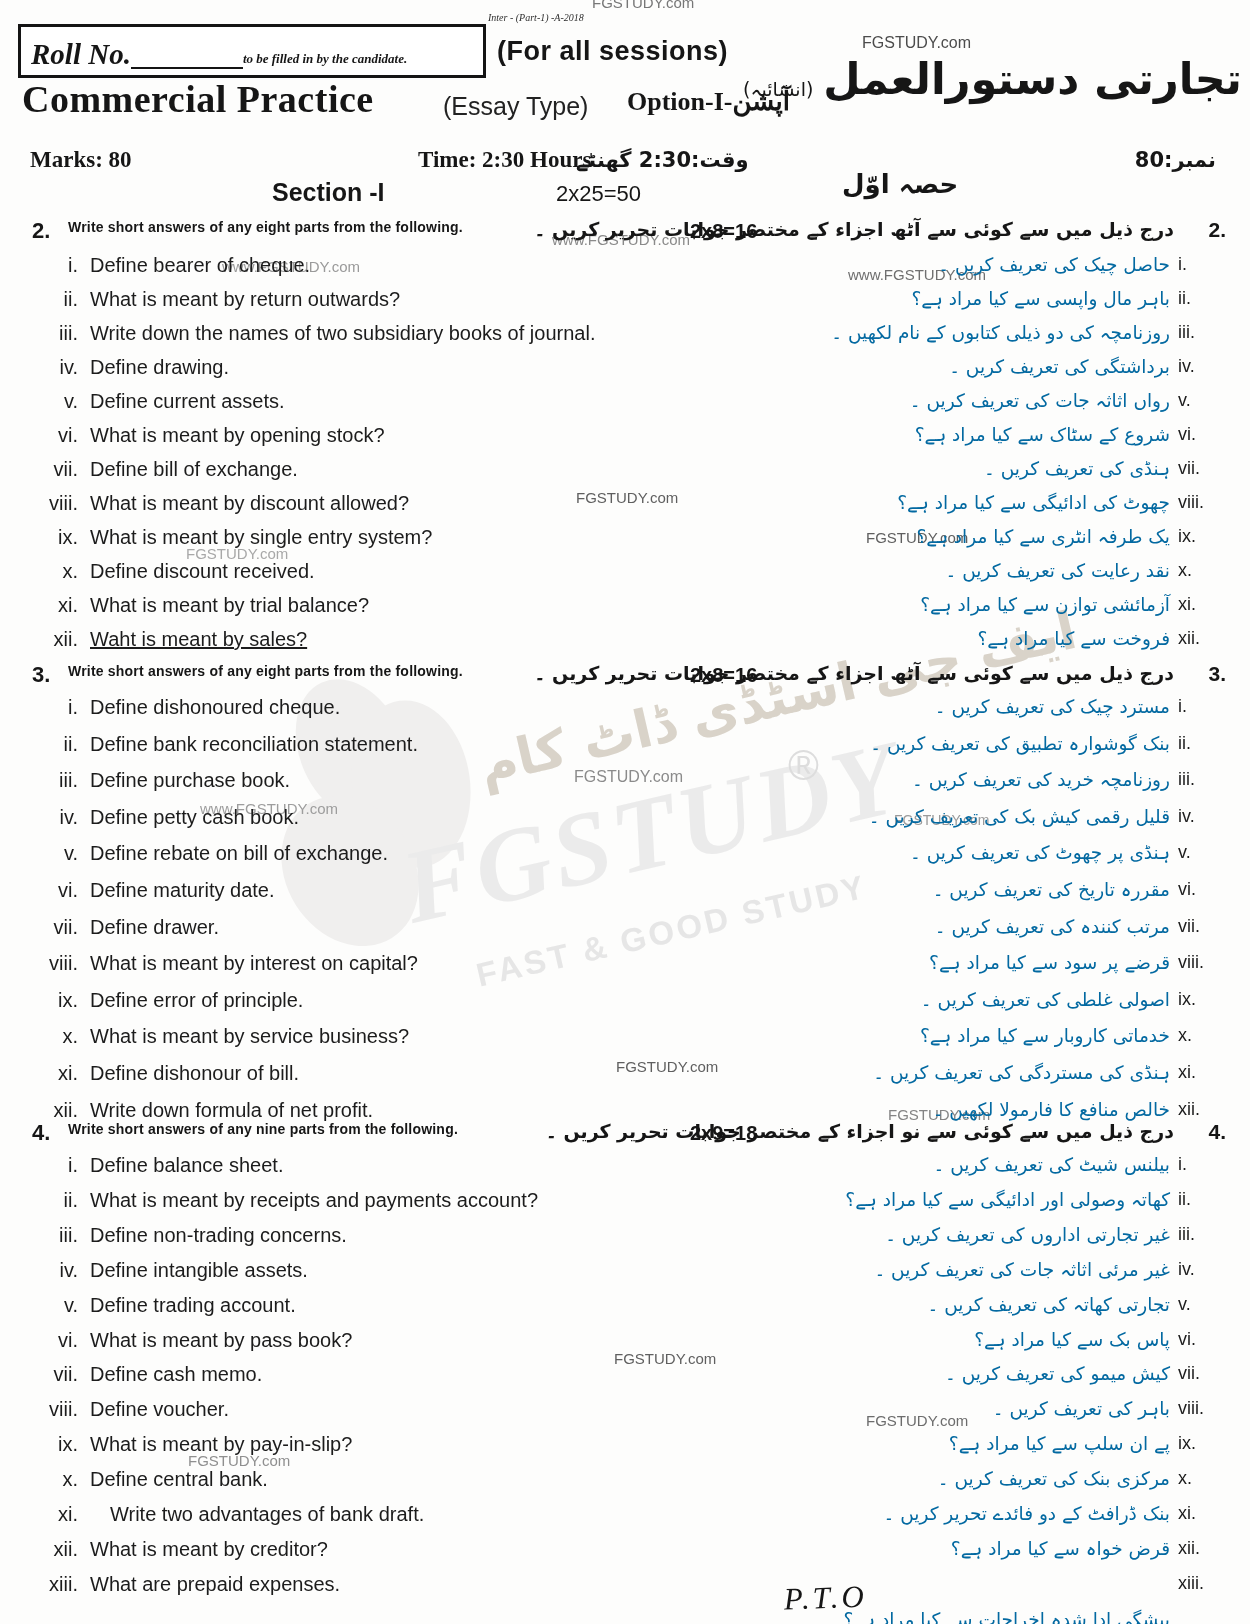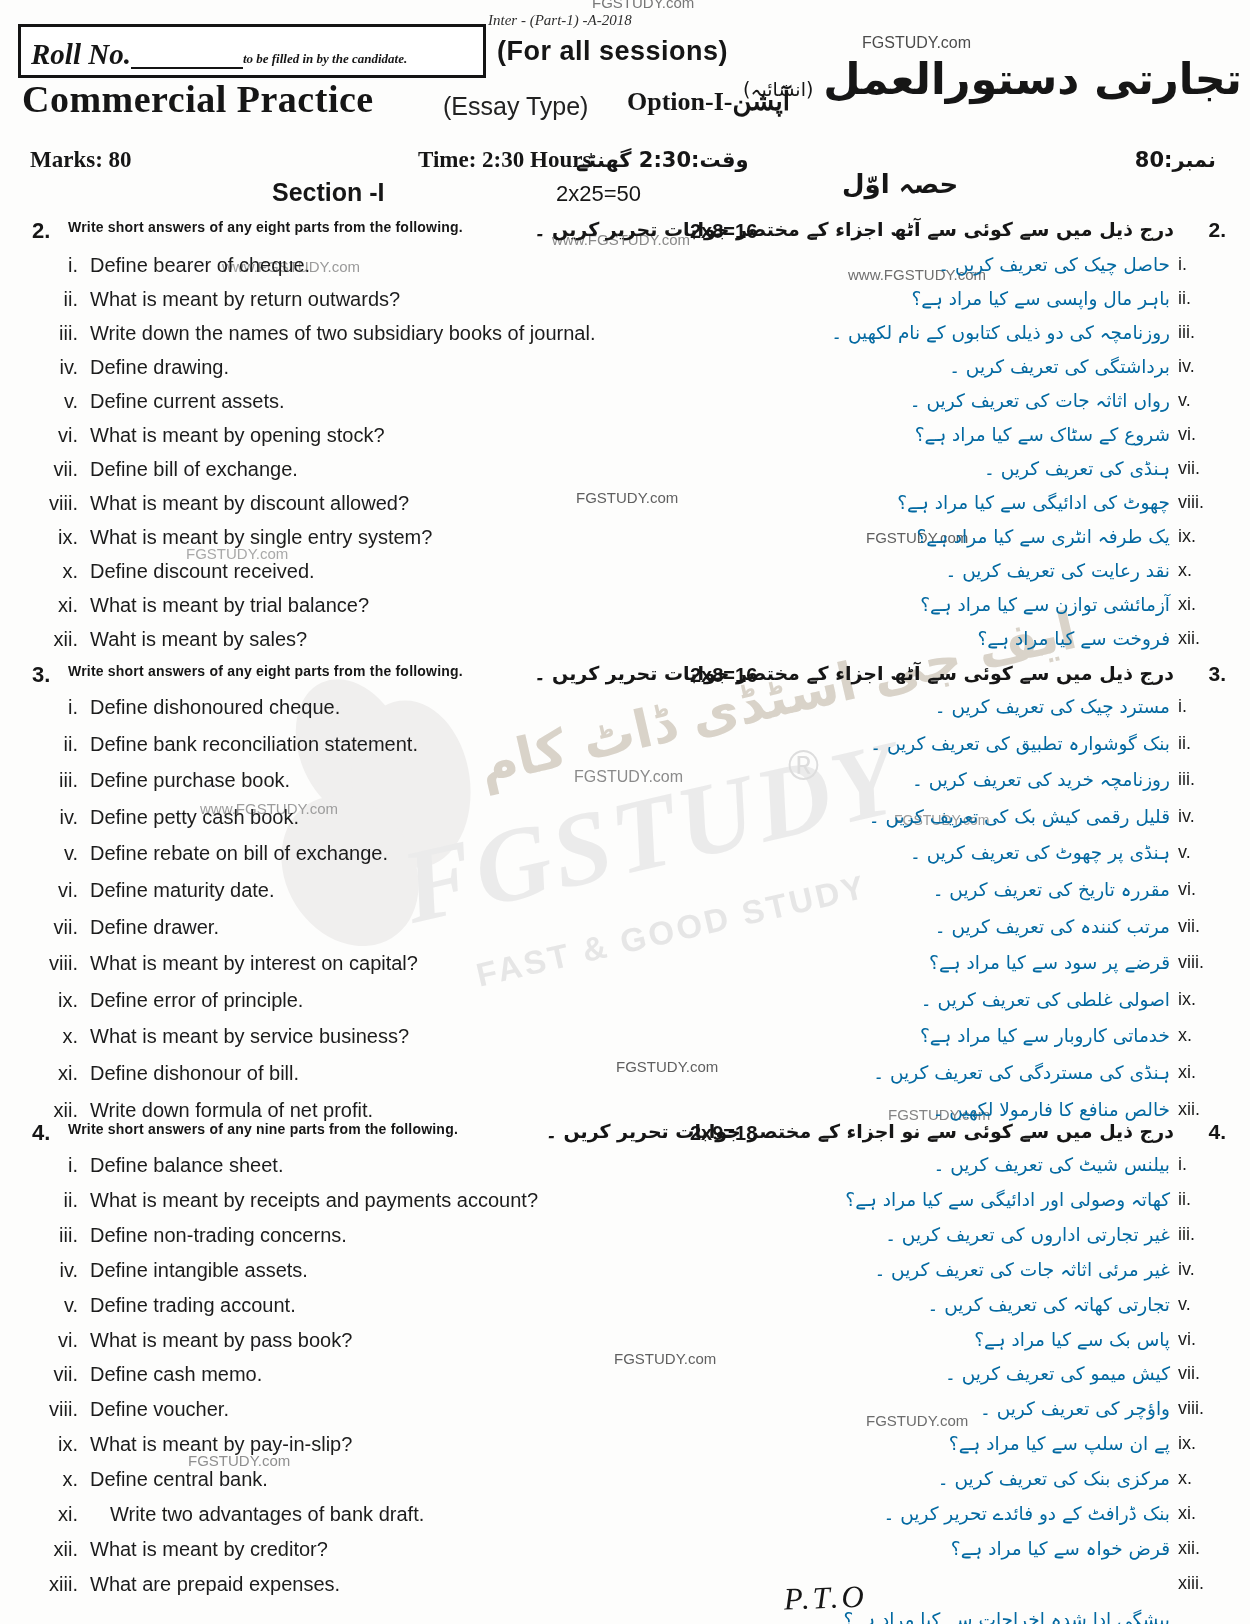--- a/index.html
+++ b/index.html
@@ -3,21 +3,21 @@
 <meta charset="utf-8">
 <style>
   html,body{margin:0;padding:0;background:#ffffff;}
   .page{
     position:relative;width:1250px;height:1624px;background:#fdfdfc;
     overflow:hidden;color:#161616;
     font-family:"Liberation Sans","DejaVu Sans",sans-serif;
   }
   .abs{position:absolute;white-space:nowrap;line-height:1.15;}
   
-  .exam-ref{font-family:"Liberation Serif","DejaVu Serif",serif;font-style:italic;font-size:15px;color:#2e2e2e;}
+  .exam-ref{font-family:"Liberation Serif","DejaVu Serif",serif;font-style:italic;font-size:10px;color:#2e2e2e;}
   .roll-box{position:absolute;left:18px;top:24px;width:468px;height:54px;border:3px solid #141414;background:#fff;display:flex;align-items:flex-end;padding:0 8px 6px 10px;box-sizing:border-box;}
   .roll-label{font-family:"Liberation Serif","DejaVu Serif",serif;font-style:italic;font-weight:bold;font-size:29px;line-height:1;}
   .roll-line{display:inline-block;width:112px;border-bottom:2px solid #141414;height:22px;}
   .roll-note{font-family:"Liberation Serif","DejaVu Serif",serif;font-style:italic;font-size:13px;font-weight:bold;padding-bottom:2px;}
   .sessions{font-size:27px;font-weight:bold;letter-spacing:.5px;}
   .title-ur-wrap{position:absolute;right:8px;top:52px;direction:rtl;display:flex;align-items:center;gap:10px;}
   .title-ur{font-family:"DejaVu Sans",sans-serif;font-size:43px;font-weight:bold;line-height:1.3;}
   .title-ur-sub{font-family:"DejaVu Sans",sans-serif;font-size:19px;padding-top:18px;}
   .title-en{font-family:"Liberation Serif","DejaVu Serif",serif;font-weight:bold;font-size:38px;letter-spacing:.5px;}
   .title-type{font-size:25px;color:#222;}
@@ -175,21 +175,21 @@
         <span class="iurn" style="top: 560px;">x.</span>
       </div>
       <div>
         <span class="inum" style="top: 594px;">xi.</span>
         <span class="ien" style="top: 594px;">What is meant by trial balance?</span>
         <span class="iur" dir="rtl" style="top: 594px;">آزمائشی توازن سے کیا مراد ہے؟</span>
         <span class="iurn" style="top: 594px;">xi.</span>
       </div>
       <div>
         <span class="inum" style="top: 628px;">xii.</span>
-        <span class="ien" style="top: 628px;">Waht is meant by sales?</span>
+        <span class="ien" style="top: 628px; text-decoration: underline;">Waht is meant by sales?</span>
         <span class="iur" dir="rtl" style="top: 628px;">فروخت سے کیا مراد ہے؟</span>
         <span class="iurn" style="top: 628px;">xii.</span>
       </div>
       <div>
         <span class="qn" style="top: 662px;">3.</span>
         <span class="qen" style="top: 663px;">Write short answers of any eight parts from the following.</span>
         <span class="qmk" style="top: 664px;">2x8=16</span>
         <span class="qur" dir="rtl" style="top: 662px;">درج ذیل میں سے کوئی سے آٹھ اجزاء کے مختصر جوابات تحریر کریں ۔</span>
         <span class="qurn" style="top: 662px;">3.</span>
       </div>
@@ -310,21 +310,21 @@
       </div>
       <div>
         <span class="inum" style="top: 1363.4px;">vii.</span>
         <span class="ien" style="top: 1363.4px;">Define cash memo.</span>
         <span class="iur" dir="rtl" style="top: 1363.4px;">کیش میمو کی تعریف کریں ۔</span>
         <span class="iurn" style="top: 1363.4px;">vii.</span>
       </div>
       <div>
         <span class="inum" style="top: 1398.3px;">viii.</span>
         <span class="ien" style="top: 1398.3px;">Define voucher.</span>
-        <span class="iur" dir="rtl" style="top: 1398.3px;">واؤچر کی تعریف کریں ۔</span>
+        <span class="iur" dir="rtl" style="top: 1398.3px;">باہر کی تعریف کریں ۔</span>
         <span class="iurn" style="top: 1398.3px;">viii.</span>
       </div>
       <div>
         <span class="inum" style="top: 1433.2px;">ix.</span>
         <span class="ien" style="top: 1433.2px;">What is meant by pay-in-slip?</span>
         <span class="iur" dir="rtl" style="top: 1433.2px;">پے ان سلپ سے کیا مراد ہے؟</span>
         <span class="iurn" style="top: 1433.2px;">ix.</span>
       </div>
       <div>
         <span class="inum" style="top: 1468.1px;">x.</span>

